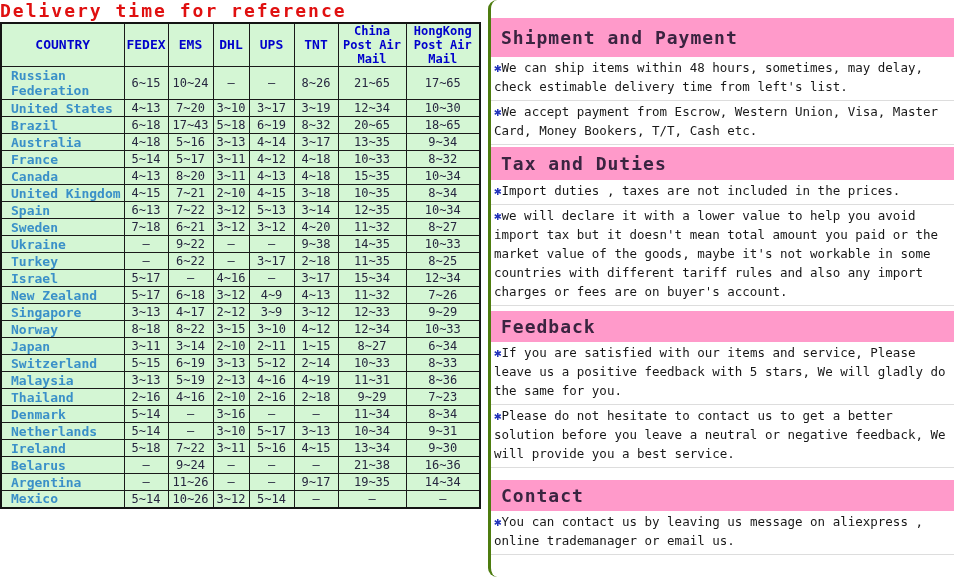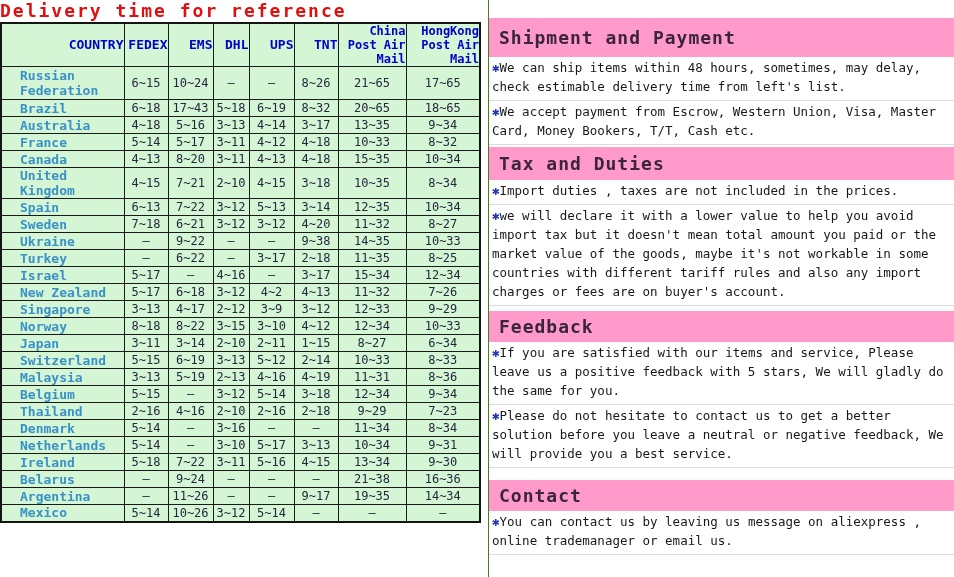--- a/index.html
+++ b/index.html
@@ -23,40 +23,41 @@
     border-collapse: collapse; table-layout: fixed;
     width: 479px;
     background: var(--table-bg, #d4f6d4);
     border: 2px solid #141414;
   }
   .dtable th, .dtable td { border: 1px solid #1a1a1a; padding: 0; overflow: hidden; }
   .dtable thead tr { height: 43px; }
   .dtable th {
     color: var(--header-blue, #0000cc);
     font-size: 13px; font-weight: bold;
-    text-align: right; line-height: 14px;
+    text-align: center; line-height: 14px;
   }
   .dtable th.wide { font-size: 12px; }
   .dtable tbody tr { height: 17px; }
   .dtable tbody tr.tall { height: 33px; }
   td.country {
     color: var(--country-blue, #3a90c8);
     font-weight: bold; font-size: 13px;
-    text-align: left; padding-left: 18px; line-height: 15px;
+    text-align: left; padding-left: 9px; line-height: 15px;
   }
   td.val {
     color: var(--value-navy, #26263f);
     font-size: 12px; text-align: center;
   }
   
   .info-panel {
     position: absolute; left: 488px; top: 0;
     width: 466px; height: 577px;
-    border-left: 1px solid #4d7c0f;
+    border-left: 3px solid #4d7c0f;
     box-sizing: border-box;
+    border-radius: 9px;
   }
   .banner {
     background: var(--pink, #ff9aca);
     display: flex; align-items: center;
     padding-left: 10px;
   }
   .banner span {
     color: var(--banner-text, #3a2440);
     font-weight: bold; font-size: 18px; letter-spacing: 1px;
   }
@@ -105,20 +106,30 @@
           <td class="country">Russian Federation</td>
           <td class="val">6~15</td>
           <td class="val">10~24</td>
           <td class="val">—</td>
           <td class="val">—</td>
           <td class="val">8~26</td>
           <td class="val">21~65</td>
           <td class="val">17~65</td>
         </tr>
         <tr>
+          <td class="country">United States</td>
+          <td class="val">4~13</td>
+          <td class="val">7~20</td>
+          <td class="val">3~10</td>
+          <td class="val">3~17</td>
+          <td class="val">3~19</td>
+          <td class="val">12~34</td>
+          <td class="val">10~30</td>
+        </tr>
+        <tr>
           <td class="country">Brazil</td>
           <td class="val">6~18</td>
           <td class="val">17~43</td>
           <td class="val">5~18</td>
           <td class="val">6~19</td>
           <td class="val">8~32</td>
           <td class="val">20~65</td>
           <td class="val">18~65</td>
         </tr>
         <tr>
@@ -209,21 +220,21 @@
           <td class="val">—</td>
           <td class="val">3~17</td>
           <td class="val">15~34</td>
           <td class="val">12~34</td>
         </tr>
         <tr>
           <td class="country">New Zealand</td>
           <td class="val">5~17</td>
           <td class="val">6~18</td>
           <td class="val">3~12</td>
-          <td class="val">4~2</td>
+          <td class="val">4~9</td>
           <td class="val">4~13</td>
           <td class="val">11~32</td>
           <td class="val">7~26</td>
         </tr>
         <tr>
           <td class="country">Singapore</td>
           <td class="val">3~13</td>
           <td class="val">4~17</td>
           <td class="val">2~12</td>
           <td class="val">3~9</td>
@@ -263,30 +274,20 @@
         </tr>
         <tr>
           <td class="country">Malaysia</td>
           <td class="val">3~13</td>
           <td class="val">5~19</td>
           <td class="val">2~13</td>
           <td class="val">4~16</td>
           <td class="val">4~19</td>
           <td class="val">11~31</td>
           <td class="val">8~36</td>
-        </tr>
-        <tr>
-          <td class="country">Belgium</td>
-          <td class="val">5~15</td>
-          <td class="val">—</td>
-          <td class="val">3~12</td>
-          <td class="val">5~14</td>
-          <td class="val">3~18</td>
-          <td class="val">12~34</td>
-          <td class="val">9~34</td>
         </tr>
         <tr>
           <td class="country">Thailand</td>
           <td class="val">2~16</td>
           <td class="val">4~16</td>
           <td class="val">2~10</td>
           <td class="val">2~16</td>
           <td class="val">2~18</td>
           <td class="val">9~29</td>
           <td class="val">7~23</td>

